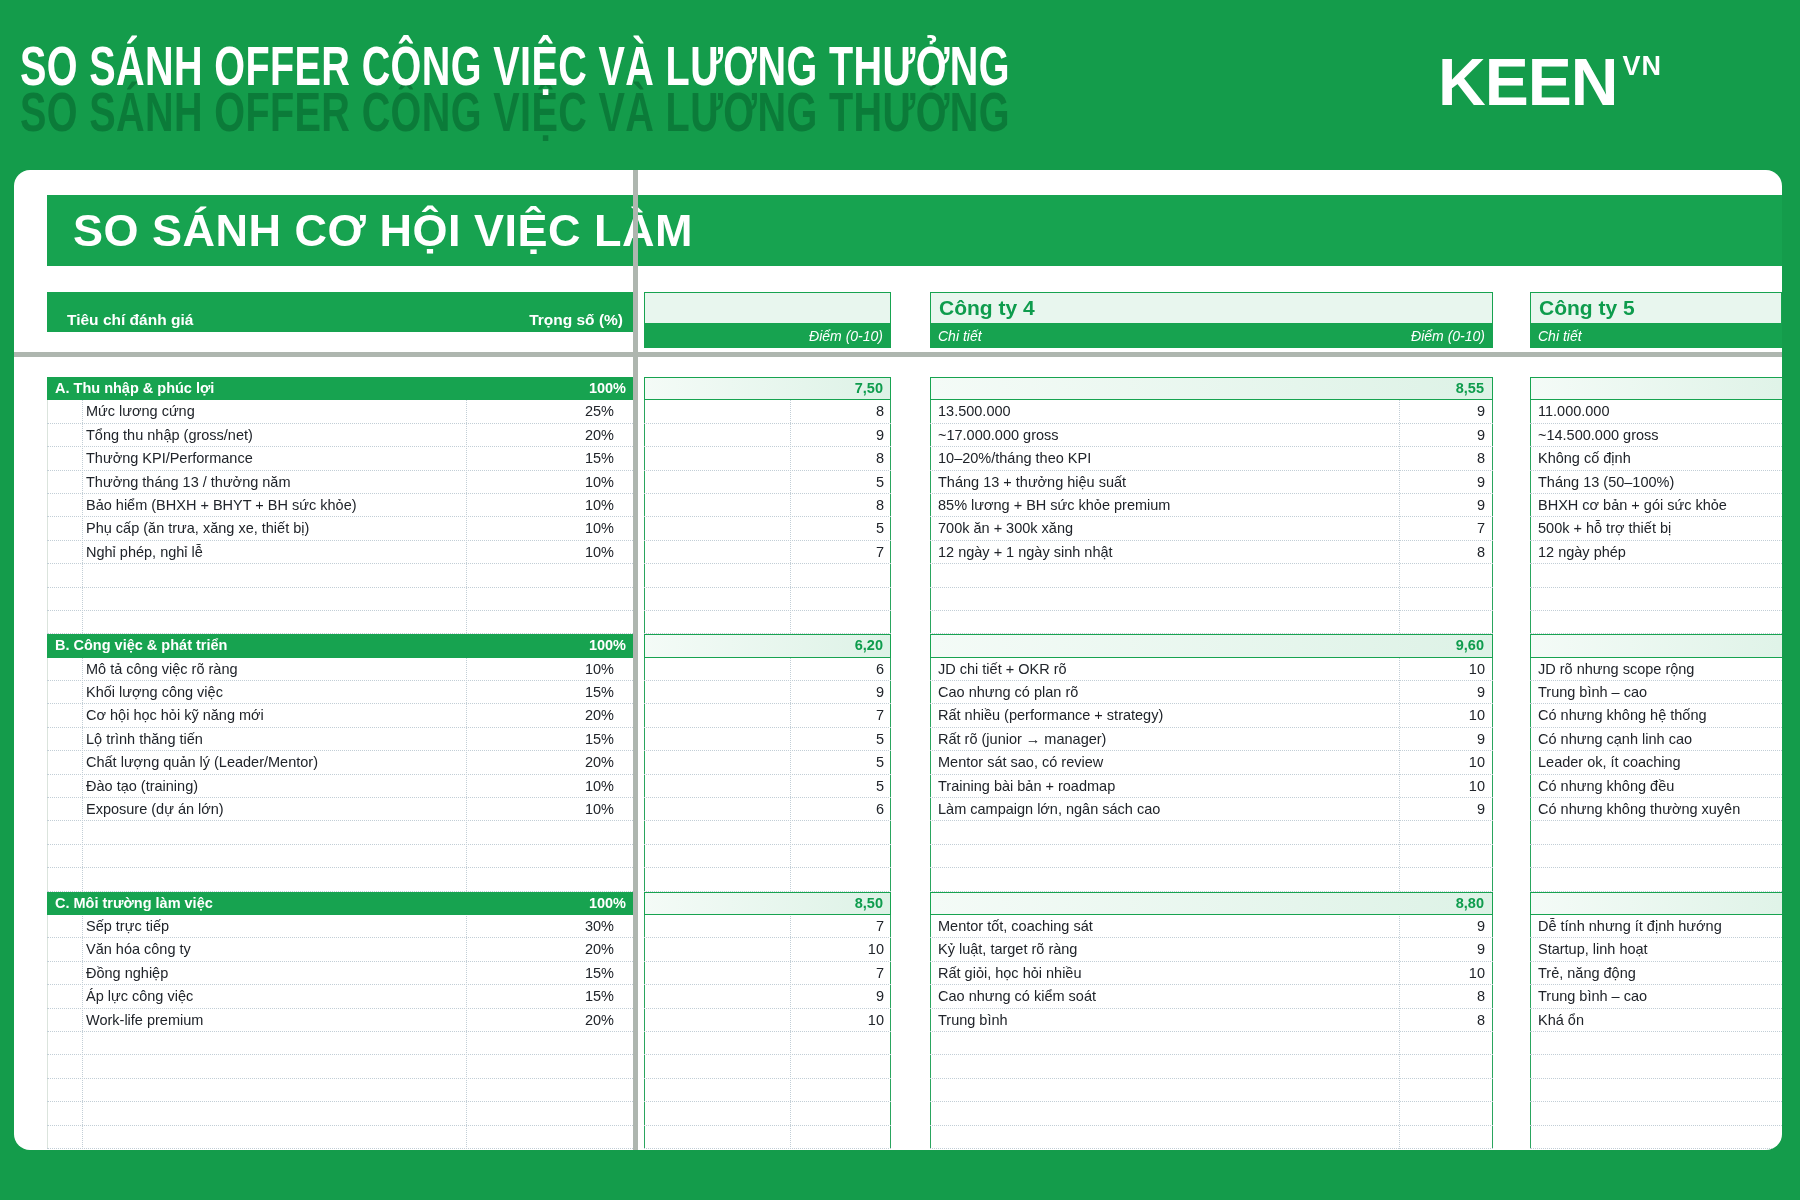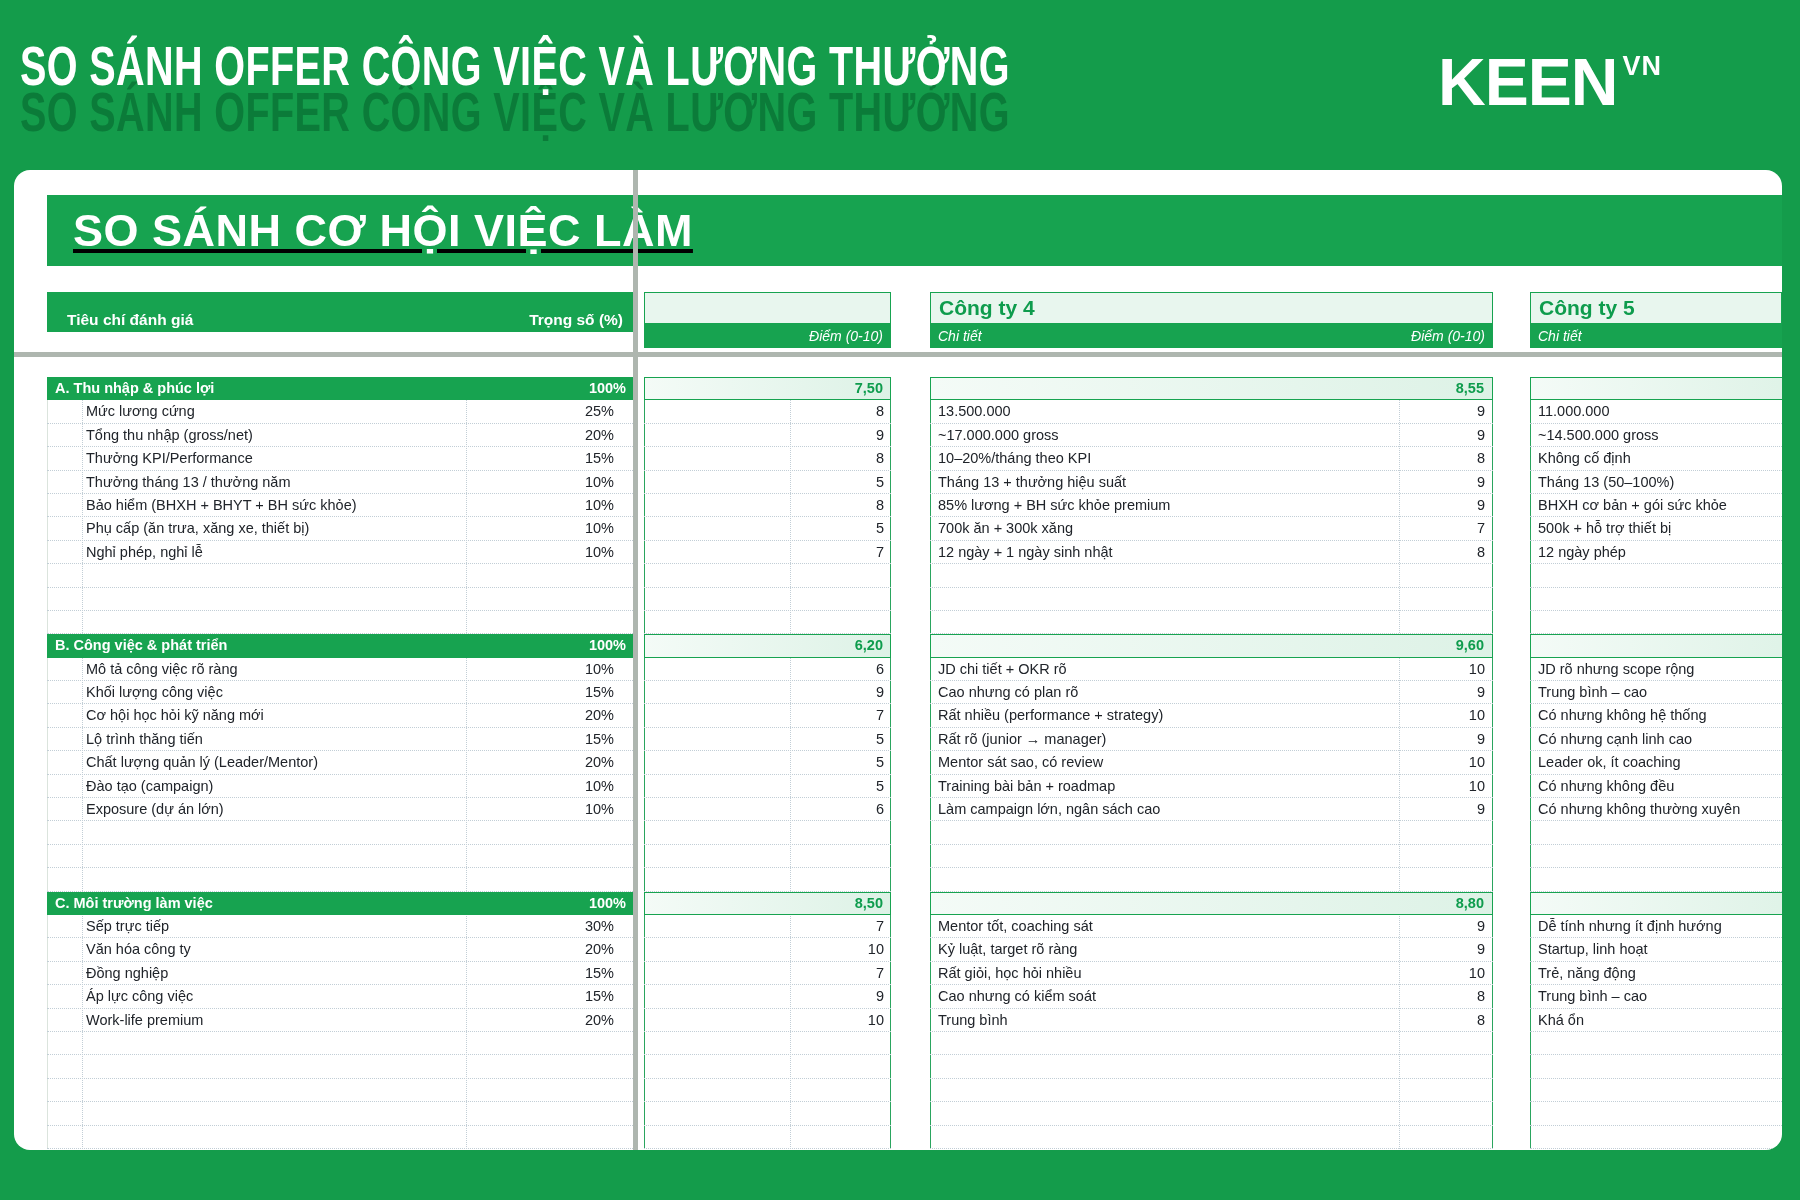--- a/index.html
+++ b/index.html
@@ -24,21 +24,21 @@
     text-shadow:0 46px 0 rgba(9,118,54,.85);
     letter-spacing:0.5px;
   }
   .logo{position:absolute;left:1438px;top:44px;color:#fff;white-space:nowrap;}
   .logo-main{font-size:66px;font-weight:bold;letter-spacing:-1px;}
   .logo-sup{font-size:27px;font-weight:bold;position:relative;top:-30px;margin-left:5px;letter-spacing:1px;margin-top:11px;}
 
   
   .card{position:absolute;left:14px;top:170px;width:1768px;height:980px;background:#fff;border-radius:16px;overflow:hidden;}
 
-  .sheet-title-bar{position:absolute;left:33px;top:25px;width:1735px;height:71px;background:var(--gbar);text-decoration:underline;}
+  .sheet-title-bar{position:absolute;left:33px;top:25px;width:1735px;height:71px;background:var(--gbar);}
   .sheet-title-text{font-size:45px;font-weight:bold;color:#fff;line-height:71px;padding-left:26px;letter-spacing:.5px;white-space:nowrap;}
 
   .lp-header{position:absolute;left:33px;top:122px;width:586px;height:40px;background:var(--gbar);}
   .lp-h-left{position:absolute;left:20px;top:0;line-height:56px;color:#fff;font-weight:bold;font-size:15.5px;}
   .lp-h-right{position:absolute;right:10px;top:0;line-height:56px;color:#fff;font-weight:bold;font-size:15.5px;}
 
   .mint-head{position:absolute;top:122px;height:32px;background:var(--mint);border:1px solid var(--gbar);box-sizing:border-box;
     color:var(--gtext);font-weight:bold;font-size:21px;line-height:30px;padding-left:8px;}
   .mh-s3{left:630px;width:247px;}
   .mh-c4{left:916px;width:563px;}
@@ -337,21 +337,21 @@
           <div class="cell c-c4 dcell">
             <span class="det">Mentor sát sao, có review</span>
             <span class="sc">10</span>
           </div>
           <div class="cell c-c5 dcell">
             <span class="det">Leader ok, ít coaching</span>
           </div>
         </div>
         <div class="row">
           <div class="cell c-left dcell">
-            <span class="crit">Đào tạo (campaign)</span>
+            <span class="crit">Đào tạo (training)</span>
             <span class="wt">10%</span>
           </div>
           <div class="cell c-s3 dcell">5</div>
           <div class="cell c-c4 dcell">
             <span class="det">Training bài bản + roadmap</span>
             <span class="sc">10</span>
           </div>
           <div class="cell c-c5 dcell">
             <span class="det">Có nhưng không đều</span>
           </div>

